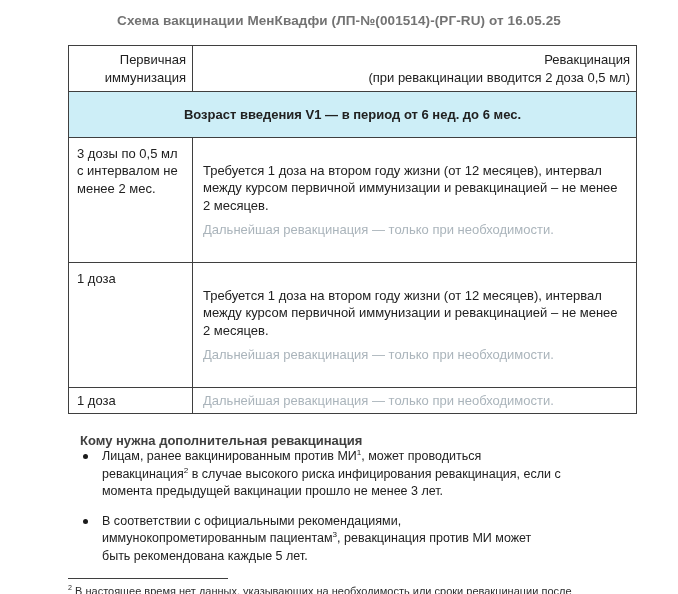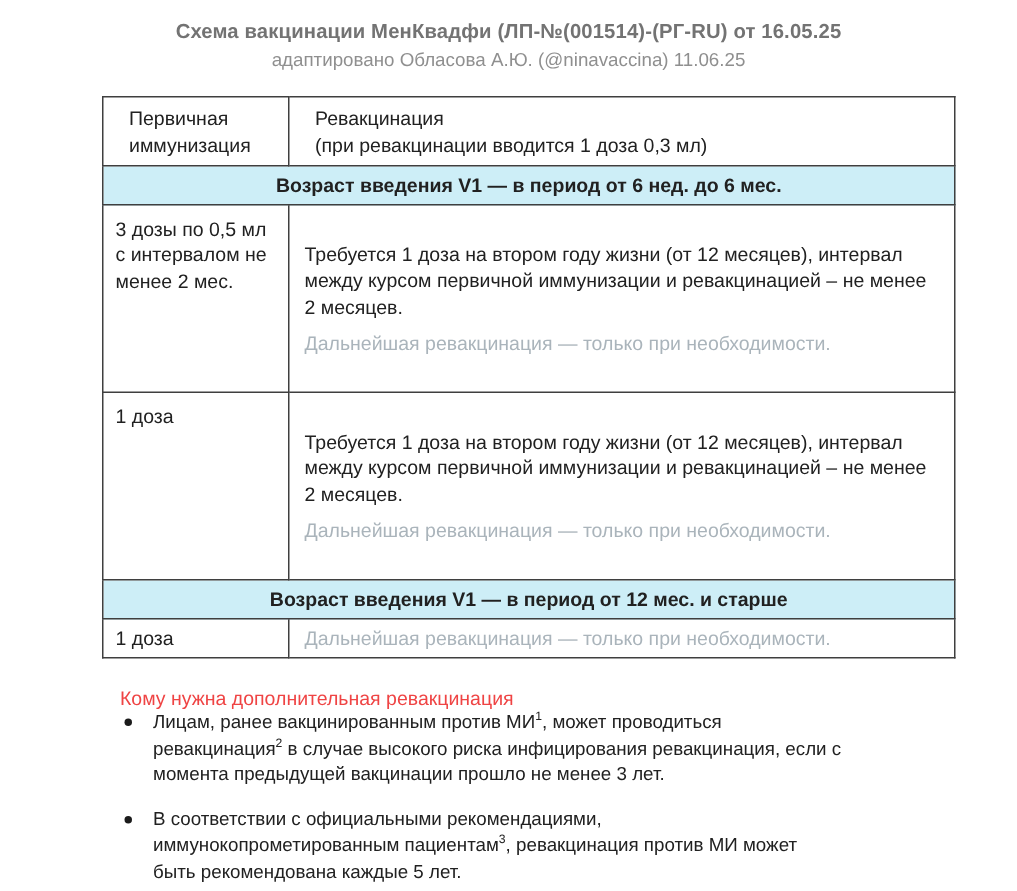--- a/index.html
+++ b/index.html
@@ -35,47 +35,47 @@
   }
   table.vax th, table.vax td {
     border: 1px solid #3f3f3f;
     font-size: 13px;
     vertical-align: top;
   }
   col.c1 { width: 124px; }
   tr.head th {
     height: 46px;
     font-weight: normal;
-    text-align: left;
+    text-align: right;
     vertical-align: middle;
-    padding: 4px 17px;
+    padding: 4px 6px;
     line-height: 1.35;
   }
   tr.age td {
     background: #cdeef7;
     text-align: center;
     font-weight: bold;
-    padding: 5px 4px;
+    padding: 15px 4px;
     height: 26px;
     vertical-align: middle;
   }
   td.primary { padding: 7px 8px; line-height: 1.33; }
   td.revac { padding: 24px 10px; line-height: 1.33; }
   td.revac .note {
     color: #aab4bb;
     margin-top: 7px;
   }
   td.revac-only { padding: 5px 10px; vertical-align: middle; color: #aab4bb; }
   td.primary-short { padding: 5px 8px; vertical-align: middle; }
 
   .additional { margin: 19px 0 0 80px; width: 505px; }
   .additional .heading {
     font-size: 13px;
-    font-weight: normal;
-    color: #ef4444;
+    font-weight: bold;
+    color: #404040;
   }
   ul.bullets { list-style: none; }
   ul.bullets li {
     position: relative;
     padding-left: 22px;
     font-size: 12.5px;
     line-height: 1.38;
     margin-bottom: 13px;
     max-width: 483px;
   }
@@ -100,33 +100,32 @@
     line-height: 1.28;
     color: #2e2e2e;
   }
 </style>
 </head>
 <body>
 
 <div class="doc">
 
   <div class="title">Схема вакцинации МенКвадфи (ЛП-№(001514)-(РГ-RU) от 16.05.25</div>
-  <div class="subtitle">адаптировано Обласова А.Ю. (@ninavaccina) 11.06.25</div>
 
   <table class="vax">
     <colgroup>
         <col class="c1">
         <col>
       </colgroup>
     <tbody>
         <tr class="head">
       <th>Первичная иммунизация</th>
       <th>
         <div>Ревакцинация</div>
-        <div>(при ревакцинации вводится 1 доза 0,3 мл)</div>
+        <div>(при ревакцинации вводится 2 доза 0,5 мл)</div>
       </th>
     </tr>
 
     <tr class="age">
       <td colspan="2">Возраст введения V1 — в период от 6 нед. до 6 мес.</td>
     </tr>
     <tr>
       <td class="primary">3 дозы по 0,5 мл с интервалом не менее 2 мес.</td>
       <td class="revac">
         <div>Требуется 1 доза на втором году жизни (от 12 месяцев), интервал между курсом первичной иммунизации и ревакцинацией – не менее 2 месяцев.</div>
@@ -135,23 +134,20 @@
     </tr>
 
     <tr>
       <td class="primary">1 доза</td>
       <td class="revac">
         <div>Требуется 1 доза на втором году жизни (от 12 месяцев), интервал между курсом первичной иммунизации и ревакцинацией – не менее 2 месяцев.</div>
         <div class="note">Дальнейшая ревакцинация — только при необходимости.</div>
       </td>
     </tr>
 
-    <tr class="age">
-      <td colspan="2">Возраст введения  V1 — в период от 12 мес. и старше</td>
-    </tr>
     <tr>
       <td class="primary-short">1 доза</td>
       <td class="revac-only">Дальнейшая ревакцинация — только при необходимости.</td>
     </tr>
   </tbody>
     </table>
 
   <div class="additional">
     <div class="heading">Кому нужна дополнительная ревакцинация</div>
     <ul class="bullets">

